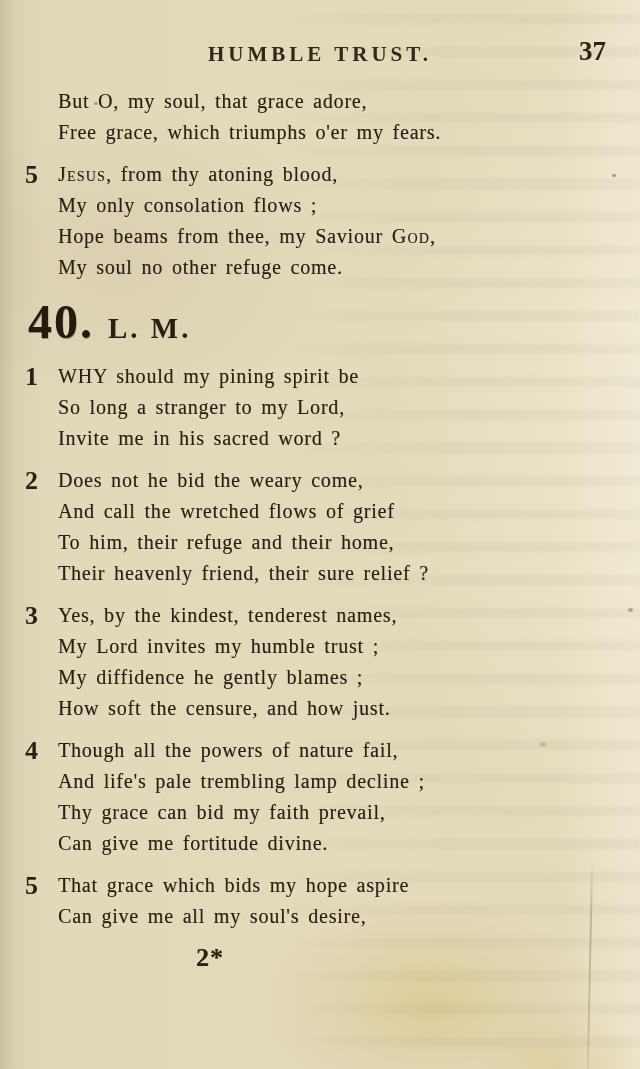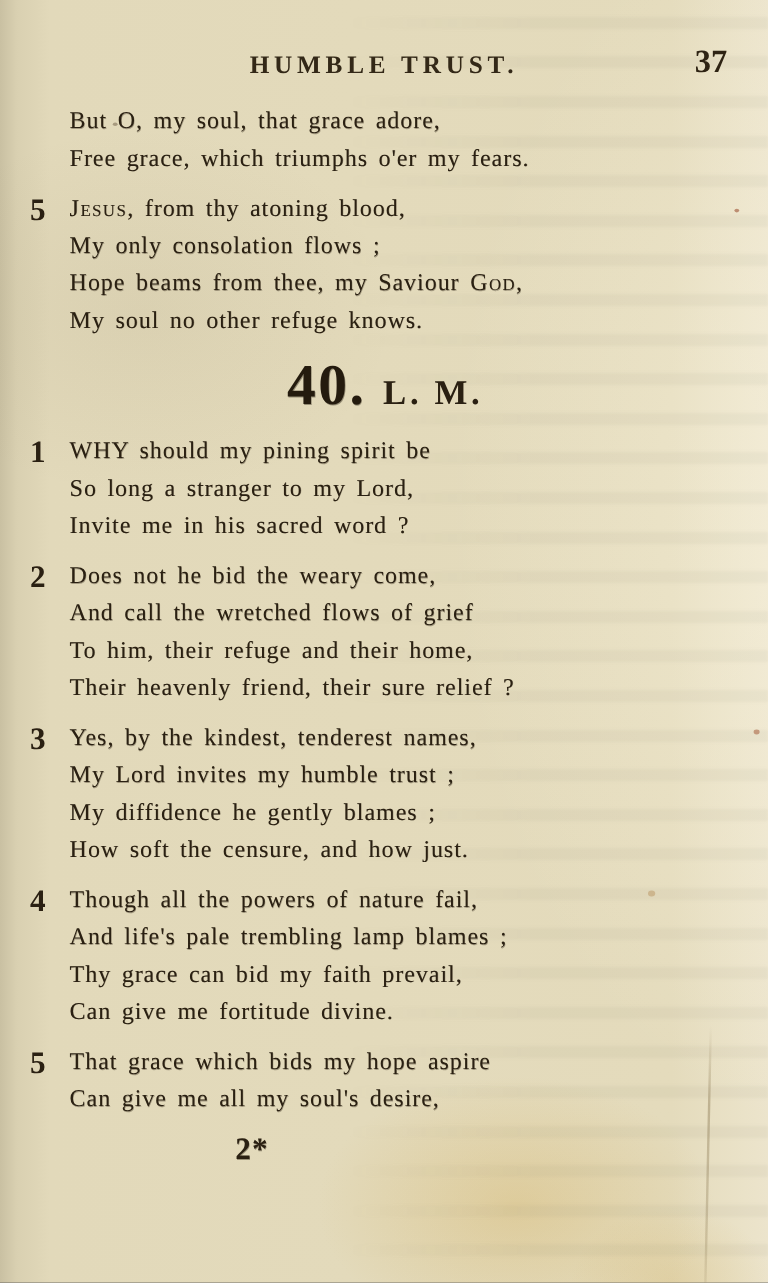--- a/index.html
+++ b/index.html
@@ -52,21 +52,21 @@
     font-weight:700; font-size:26px; line-height:31px;
   }
   .line {
     font-size:20px; line-height:31px;
     letter-spacing:.8px; word-spacing:3px;
     white-space:nowrap;
     text-shadow:.4px .4px 0 rgba(42,32,18,.35);
   }
   .sc { font-variant:small-caps; letter-spacing:1.2px; }
 
-  .hymn-head { text-align:center; margin:6px 0 12px 0; }
+  .hymn-head { margin:6px 0 12px 0; }
   .hymn-number {
     font-size:48px; font-weight:700; letter-spacing:2px;
     vertical-align:baseline; color:#241b0e;
     text-shadow:.5px .5px 0 rgba(36,27,14,.4);
   }
   .hymn-meter {
     font-size:29px; font-weight:700; letter-spacing:3px;
     margin-left:14px; color:#2a2012;
   }
 
@@ -95,21 +95,21 @@
     <div class="stanza">
       <div class="line">But O, my soul, that grace adore,</div>
       <div class="line">Free grace, which triumphs o'er my fears.</div>
     </div>
 
     <div class="stanza">
       <span class="vnum">5</span>
       <div class="line"><span class="sc">Jesus</span><span>, from thy atoning blood,</span></div>
       <div class="line">My only consolation flows ;</div>
       <div class="line"><span>Hope beams from thee, my Saviour </span><span class="sc">God</span><span>,</span></div>
-      <div class="line">My soul no other refuge knows.</div>
+      <div class="line">My soul no other refuge come.</div>
     </div>
 
     <div class="hymn-head">
       <span class="hymn-number">40.</span><span class="hymn-meter">L. M.</span>
     </div>
 
     <div class="stanza">
       <span class="vnum">1</span>
       <div class="line">WHY should my pining spirit be</div>
       <div class="line">So long a stranger to my Lord,</div>
@@ -128,21 +128,21 @@
       <span class="vnum">3</span>
       <div class="line">Yes, by the kindest, tenderest names,</div>
       <div class="line">My Lord invites my humble trust ;</div>
       <div class="line">My diffidence he gently blames ;</div>
       <div class="line">How soft the censure, and how just.</div>
     </div>
 
     <div class="stanza">
       <span class="vnum">4</span>
       <div class="line">Though all the powers of nature fail,</div>
-      <div class="line">And life's pale trembling lamp blames ;</div>
+      <div class="line">And life's pale trembling lamp decline ;</div>
       <div class="line">Thy grace can bid my faith prevail,</div>
       <div class="line">Can give me fortitude divine.</div>
     </div>
 
     <div class="stanza">
       <span class="vnum">5</span>
       <div class="line">That grace which bids my hope aspire</div>
       <div class="line">Can give me all my soul's desire,</div>
     </div>
 

